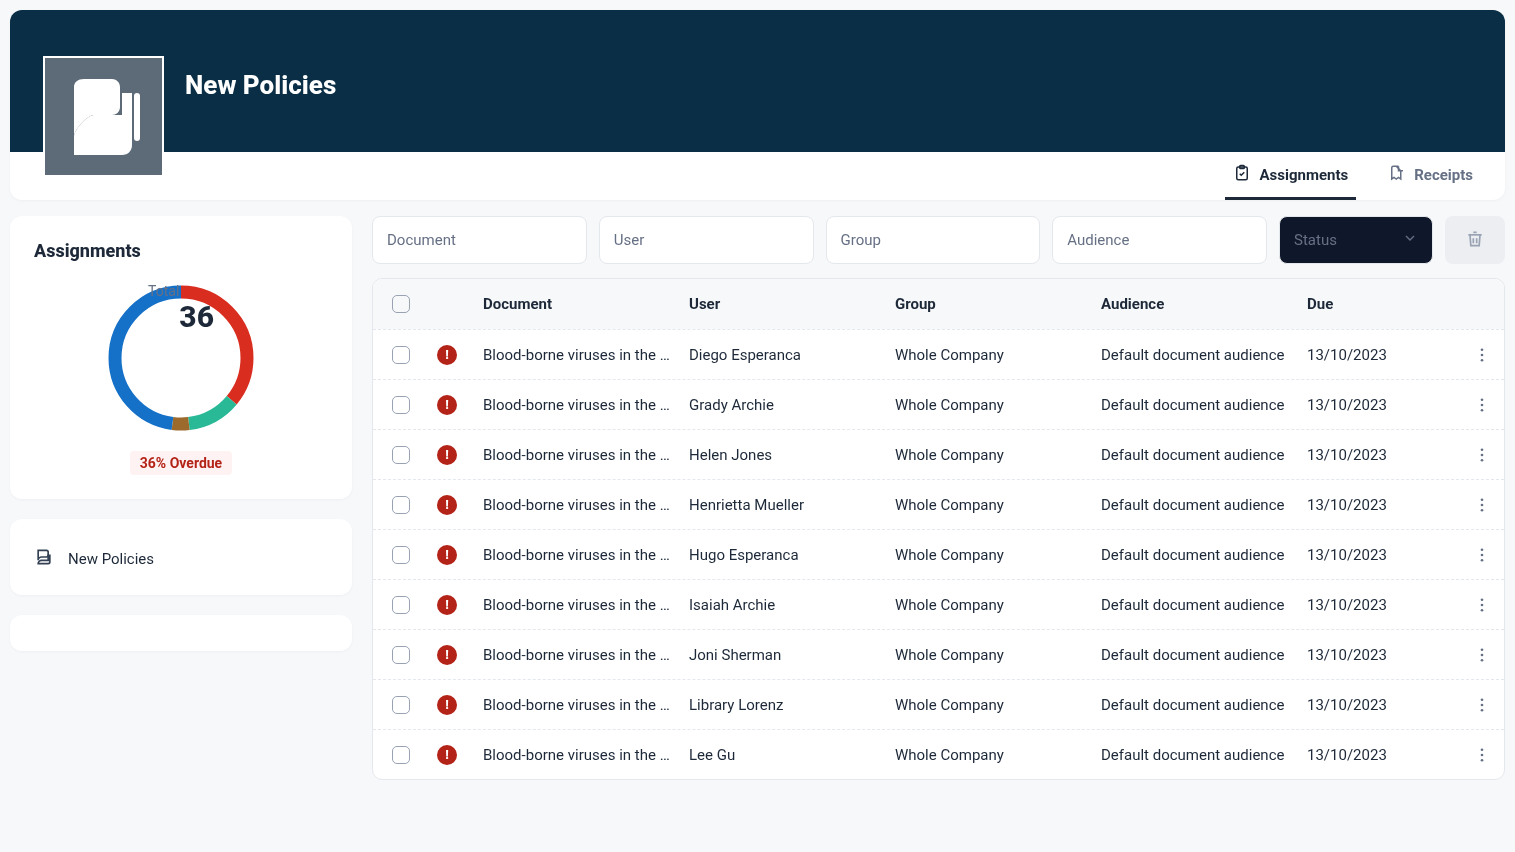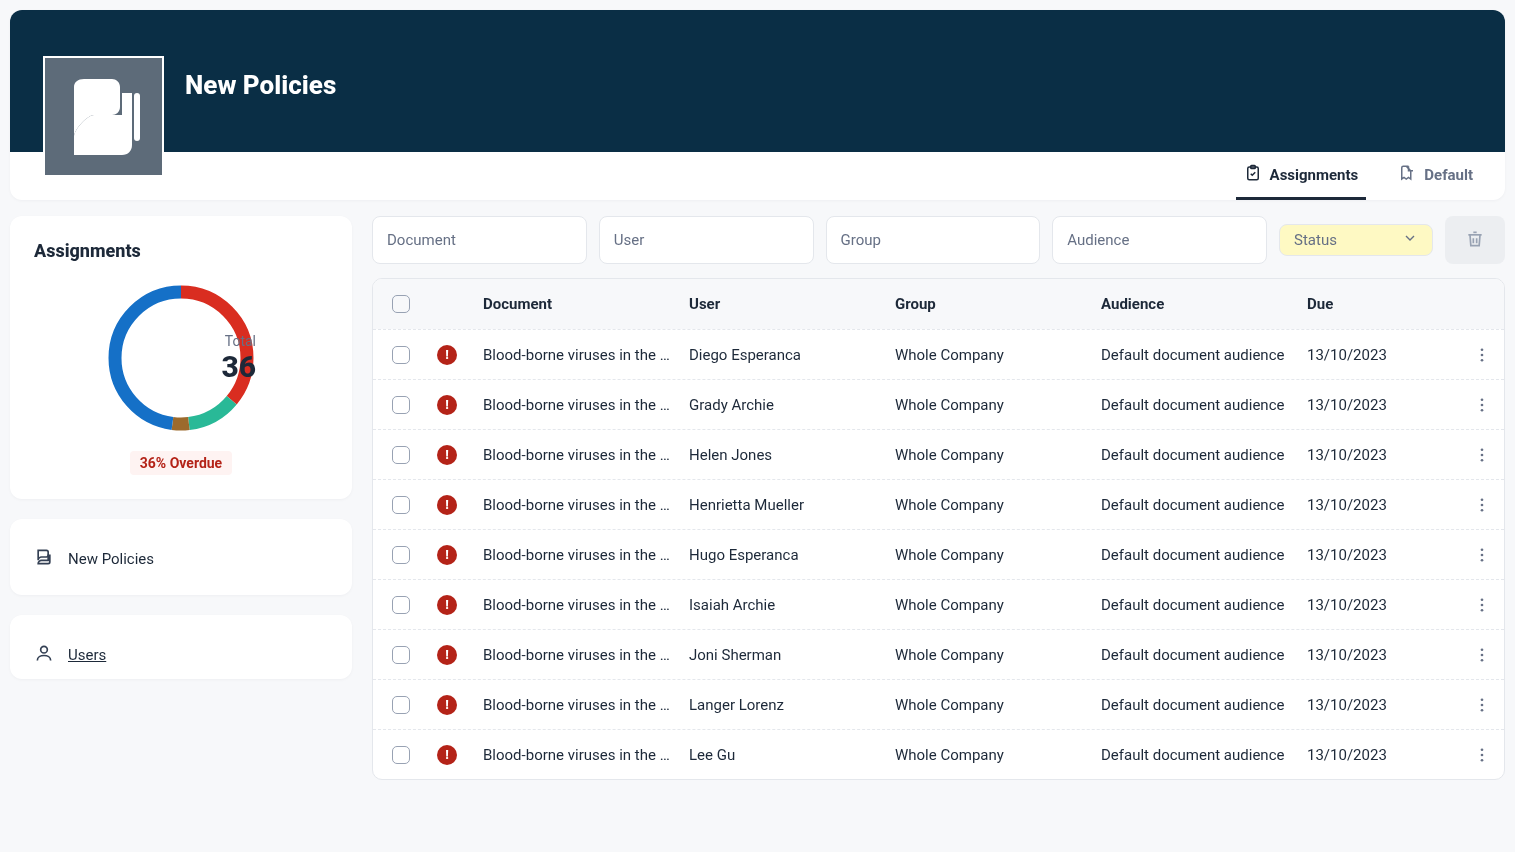--- a/index.html
+++ b/index.html
@@ -119,26 +119,26 @@
     position: relative;
     width: 150px;
     height: 150px;
     margin: 6px auto 18px;
   }
   .donut svg { transform: rotate(-90deg); }
   .donut-center {
     position: absolute;
     inset: 0;
     display: flex;
-    flex-direction: column;
-    align-items: flex-end;
+    flex-direction: row;
+    align-items: flex-start;
     justify-content: center;
   }
   .donut-center .lbl { font-size: 14px; color: var(--text-muted); }
-  .donut-center .val { font-size: 30px; font-weight: 800; margin-top: 0; }
+  .donut-center .val { font-size: 30px; font-weight: 800; margin-top: 16px; }
   .badge-overdue {
     background: var(--red-bg);
     color: var(--red);
     font-weight: 700;
     font-size: 14px;
     padding: 4px 10px;
     border-radius: 4px;
     margin-top: 0;
   }
   .detail-list { display: flex; flex-direction: column; gap: 16px; margin-top: 4px; }
@@ -171,24 +171,24 @@
     background: #fff;
     padding: 0 14px;
     font-size: 15px;
     color: var(--text-muted);
     display: flex;
     align-items: center;
     cursor: text;
   }
   .filter-select {
     width: 154px;
-    height: 32px;
+    height: 48px;
     border: 1px solid var(--border);
     border-radius: 8px;
-    background: #fef9c3;
+    background: #0f172a;
     padding: 0 14px;
     font-size: 15px;
     color: var(--text-muted);
     display: flex;
     align-items: center;
     justify-content: space-between;
     cursor: pointer;
   }
   .trash-btn {
     width: 60px;
@@ -281,21 +281,21 @@
         </span>
         <span>Assignments</span>
       </div>
       <div class="tab">
         <span>
           <svg viewBox="0 0 24 24" fill="none" stroke="currentColor" stroke-width="2">
               <path d="M14 3H7a2 2 0 0 0-2 2v15l3-2 3 2 3-2 3 2V9l-6-6z"></path>
               <path d="M14 3v6h6"></path>
             </svg>
         </span>
-        <span>Default</span>
+        <span>Receipts</span>
       </div>
     </div>
   </div>
 
   <div class="content">
     <div class="side">
       <div class="card">
         <h3>Assignments</h3>
         <div class="chart-wrap">
           <div class="donut">
@@ -322,31 +322,20 @@
                   <path d="M5 4h10c1 0 2 1 2 2v4c0 1-1 2-2 2H9c-2 0-4 2-4 4V4z"></path>
                   <path d="M5 20c0-2 2-4 4-4h8v-6l2 0v8c0 1-1 2-2 2H5z"></path>
                 </svg>
             </span>
             <span>New Policies</span>
           </div>
         </div>
       </div>
 
       <div class="card" style="padding-bottom:12px;">
-        <div class="detail-list">
-          <div class="detail-item link">
-            <span>
-              <svg viewBox="0 0 24 24" fill="none" stroke="currentColor" stroke-width="2">
-                  <circle cx="12" cy="8" r="4"></circle>
-                  <path d="M4 21c0-4 4-6 8-6s8 2 8 6"></path>
-                </svg>
-            </span>
-            <span>Users</span>
-          </div>
-        </div>
       </div>
     </div>
 
     <div class="main">
       <div class="filters">
         <div class="filter-input">
             <span>Document</span>
           </div>
         <div class="filter-input">
             <span>User</span>
@@ -532,21 +521,21 @@
               </div>
             </div>
             <div class="trow">
               <div class="check-cell">
                 <div class="checkbox"></div>
               </div>
               <div>
                 <div class="status-dot">!</div>
               </div>
               <div>Blood-borne viruses in the …</div>
-              <div>Langer Lorenz</div>
+              <div>Library Lorenz</div>
               <div>Whole Company</div>
               <div>Default document audience</div>
               <div>13/10/2023</div>
               <div class="kebab">
                 <svg viewBox="0 0 24 24" fill="currentColor">
                   <circle cx="12" cy="5" r="1.8"></circle>
                   <circle cx="12" cy="12" r="1.8"></circle>
                   <circle cx="12" cy="19" r="1.8"></circle>
                 </svg>
               </div>

